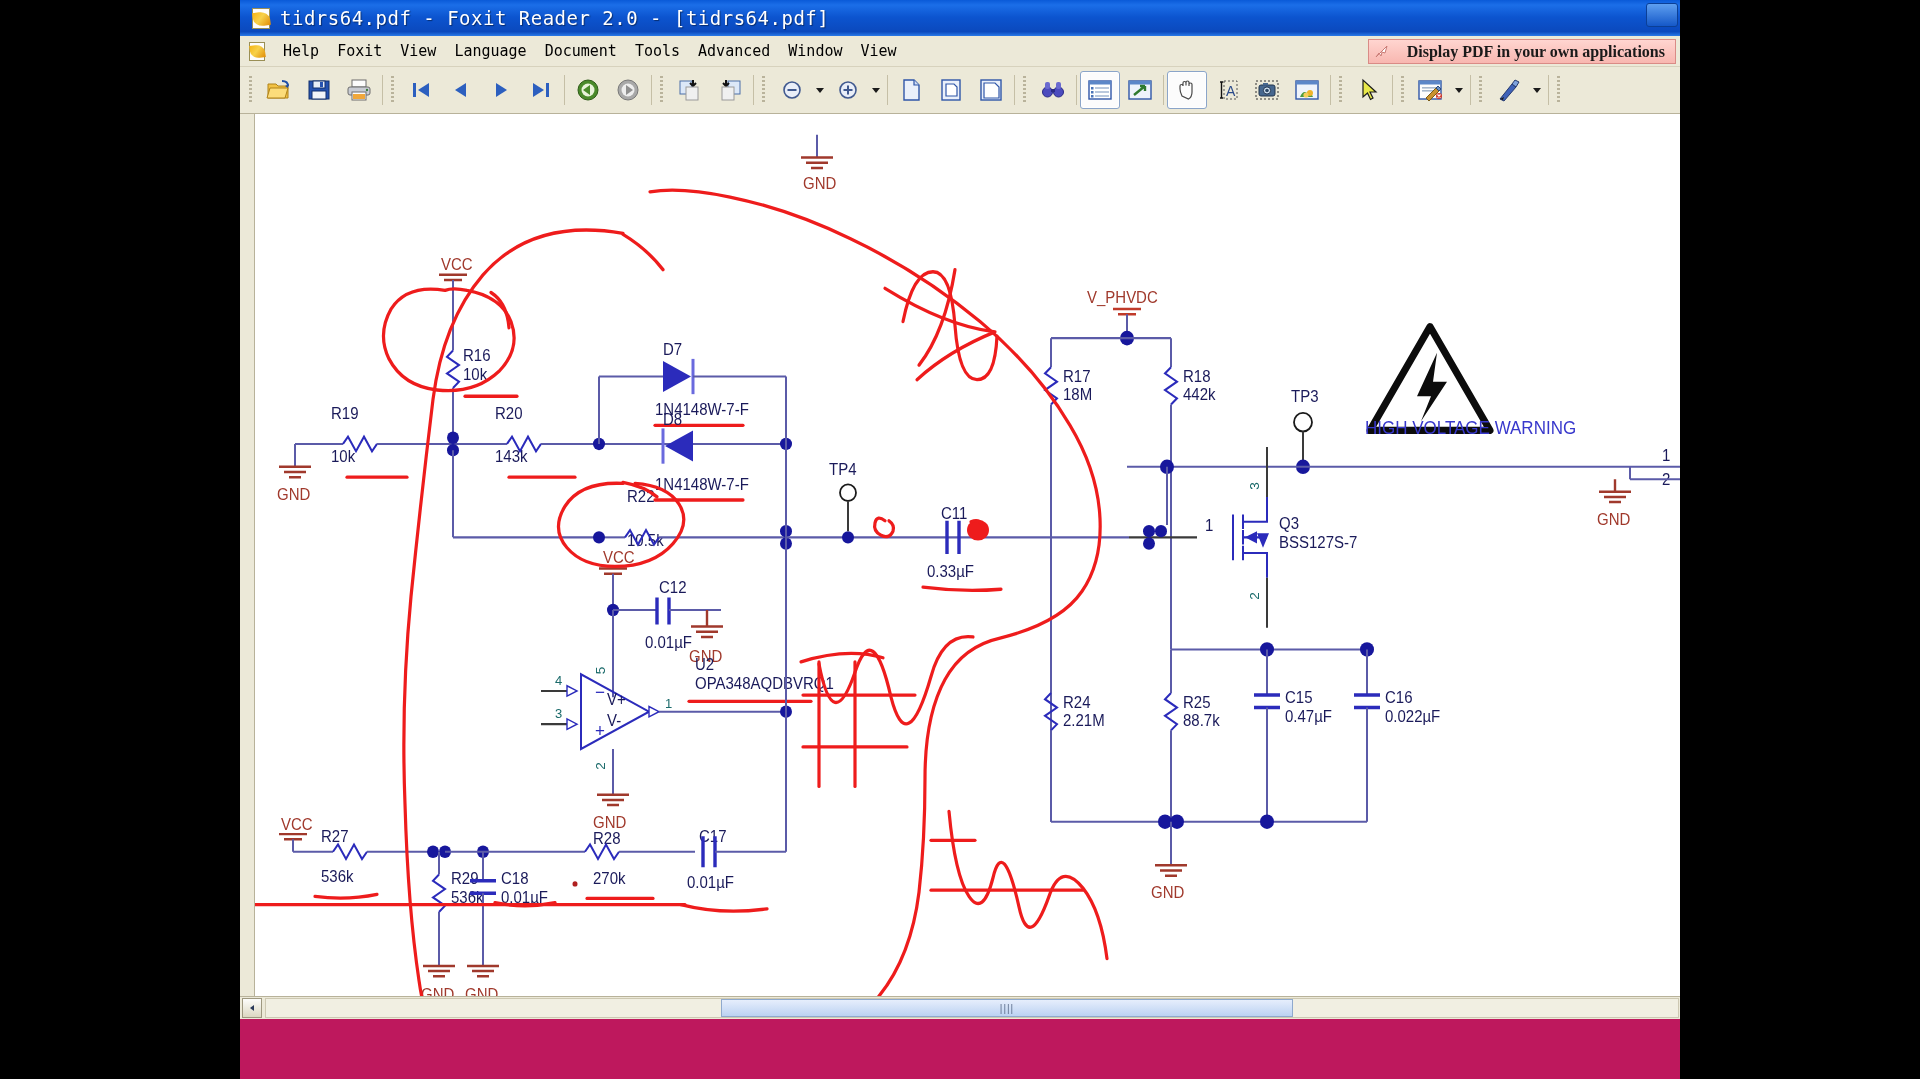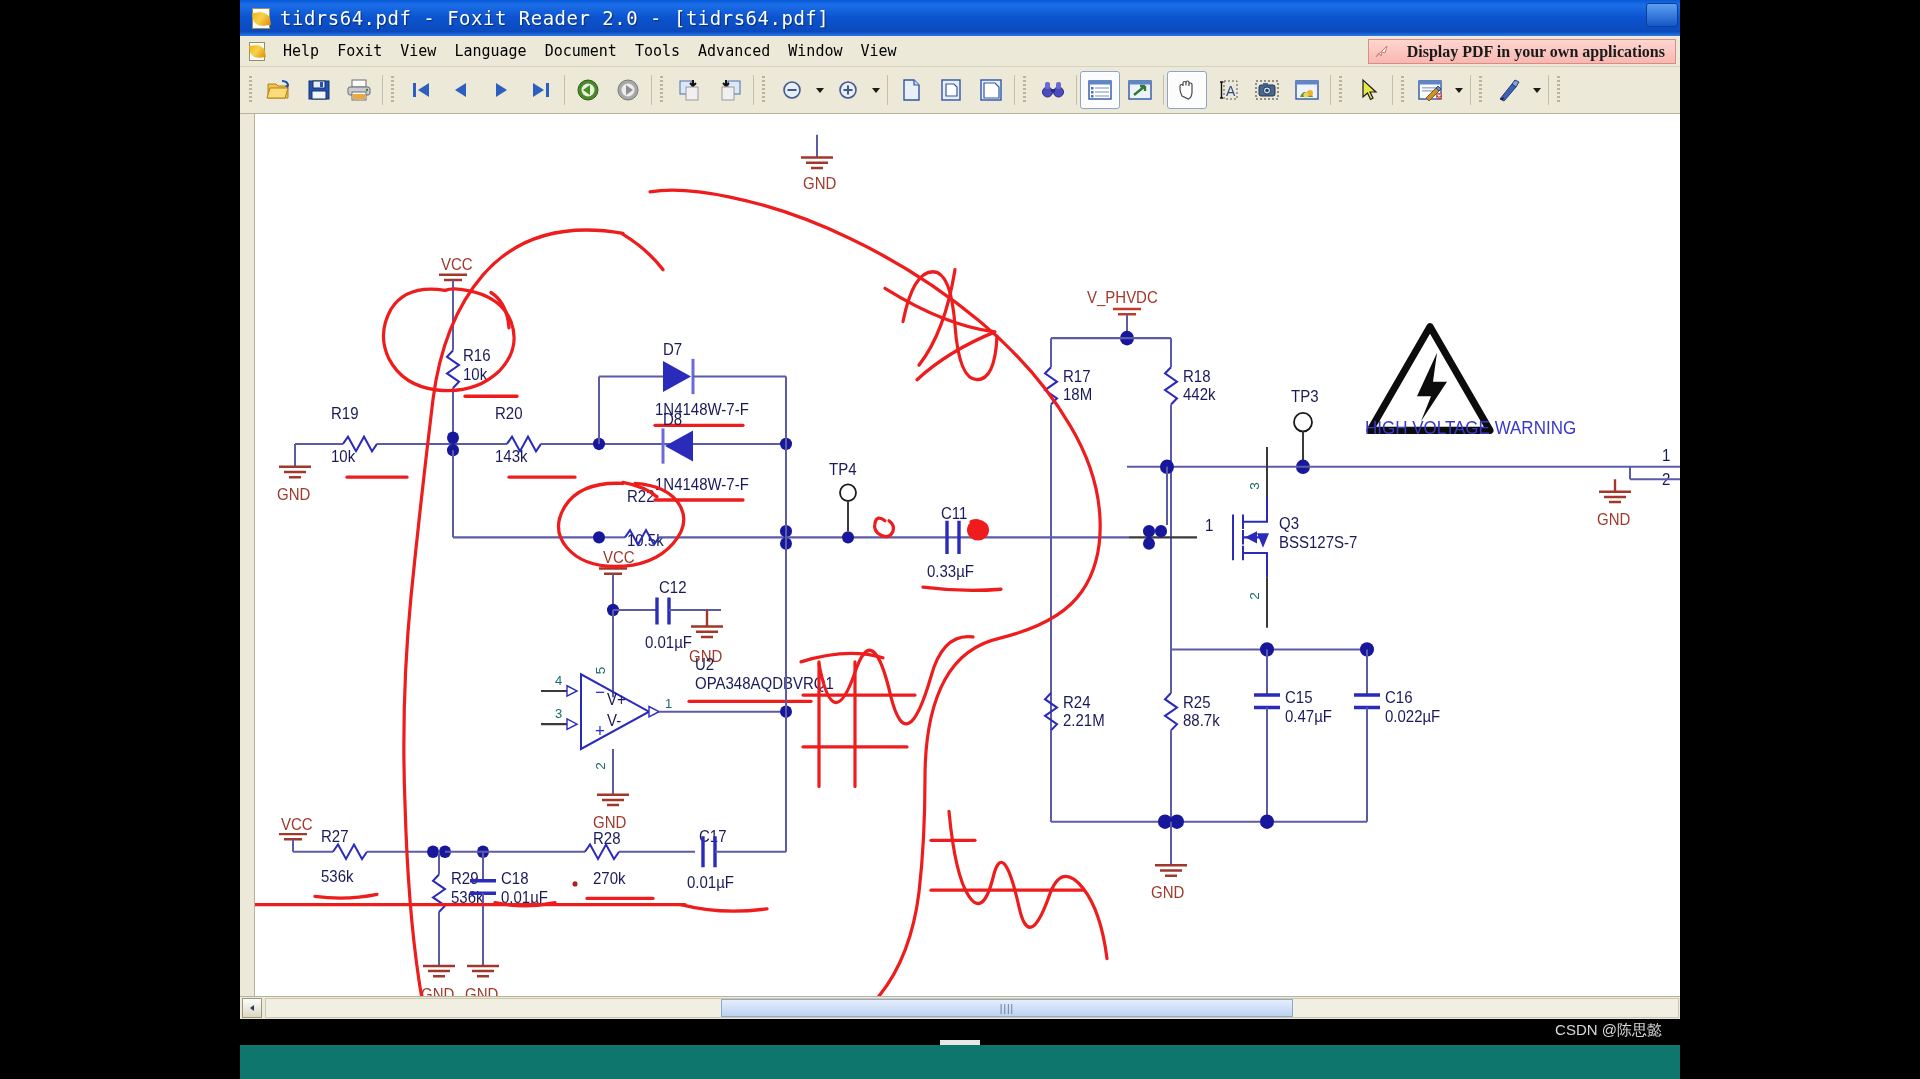--- a/index.html
+++ b/index.html
@@ -1,18 +1,18 @@
 <!DOCTYPE html>
 <html><head>
 <meta charset="utf-8">
 <title>Foxit Reader</title>
 <style>
   html,body{margin:0;padding:0;background:#000;}
   body{width:1920px;height:1079px;font-family:"Liberation Sans",sans-serif;overflow:hidden;}
-  .app{position:absolute;left:240px;top:0;width:1440px;height:1079px;background:#0f766e;}
+  .app{position:absolute;left:240px;top:0;width:1440px;height:1079px;background:#be185d;}
   
   .titlebar{height:36px;background:linear-gradient(180deg,#0a5ad8 0%,#1b6ee8 14%,#0c54cf 48%,#0b49bd 88%,#2a7ae8 100%);
             display:flex;align-items:center;padding:0 4px;position:relative;}
   .tb-icon{width:22px;height:22px;margin:0 8px 0 6px;position:relative;flex:0 0 auto;}
   .tb-icon .pg{position:absolute;left:2px;top:1px;width:16px;height:19px;background:#fdfdfd;border:1px solid #9a8f55;}
   .tb-icon .swoosh{position:absolute;left:3px;top:5px;width:17px;height:14px;
       background:linear-gradient(135deg,#f5b416 0%,#f7d14a 45%,#e08c06 100%);
       border-radius:0 60% 0 60%;transform:rotate(-8deg);}
   .tb-title{color:#fff;font-size:19px;font-family:"DejaVu Sans Mono","Liberation Mono",monospace;
             letter-spacing:.5px;text-shadow:1px 1px 1px rgba(0,0,0,.45);white-space:nowrap;}
@@ -688,17 +688,13 @@
           <path d="M6 1 L2 4 L6 7 Z" fill="#2a3a5a"></path>
         </svg>
     </div>
     <div class="sb-track">
       <div class="sb-thumb">
         <span class="sb-grip">||||</span>
       </div>
     </div>
   </div>
 
-  <div class="statusbar">
-    <div class="lightbar"></div>
-    <div class="watermark">CSDN @陈思懿</div>
-  </div>
 </div>
 
 </body></html>

